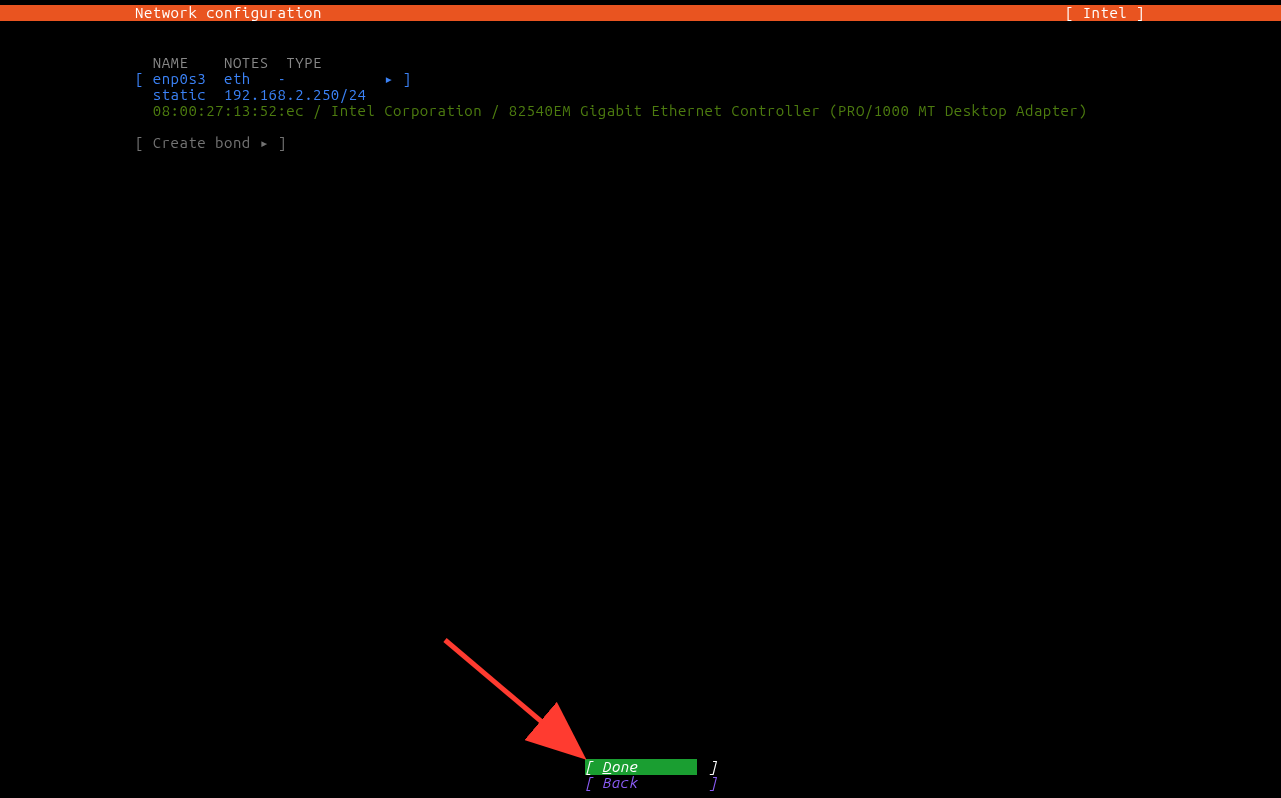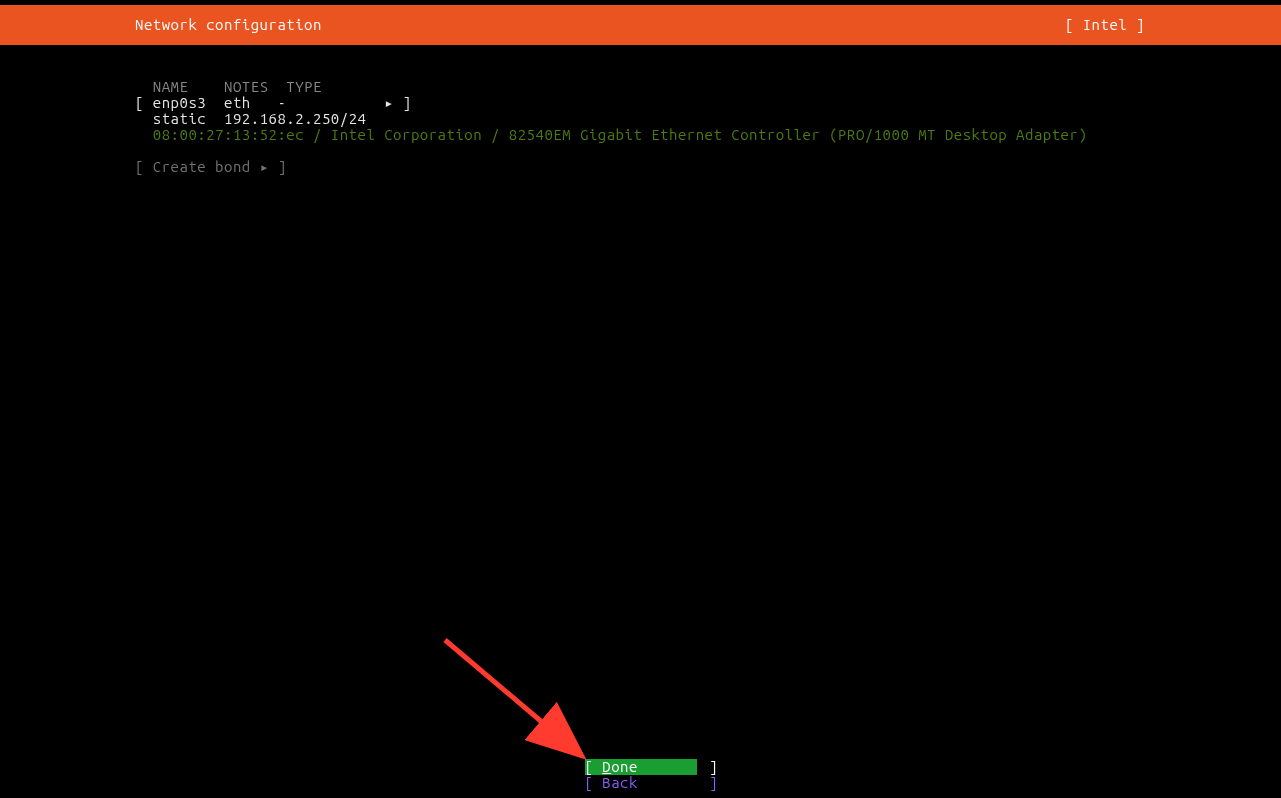--- a/index.html
+++ b/index.html
@@ -18,21 +18,21 @@
       overflow: hidden;
       position: relative;
     }
     .topbar-black {
       height: 5px;
       background: #000;
     }
     .header-bar {
       background: #e95420;
       color: #fff;
-      height: 40px;
+      height: 16px;
       display: flex;
       justify-content: space-between;
       align-items: center;
       padding: 0 8px 0 135px;
     }
     .header-title {
       letter-spacing: 0.5px;
     }
     .help-link {
       letter-spacing: 0.5px;
@@ -51,21 +51,21 @@
     .table-block {
       margin-top: 16px;
       white-space: pre;
       letter-spacing: 0.5px;
       line-height: 16px;
     }
     .col-headers {
       color: #888;
     }
     .interface-row {
-      color: #e5e5e5;
+      color: #3b82f6;
     }
     .hw-details {
       color: #4d7c0f;
     }
     .create-bond {
       margin-top: 16px;
       color: #737373;
       white-space: pre;
       letter-spacing: 0.5px;
     }
@@ -77,20 +77,21 @@
       display: flex;
       flex-direction: column;
       align-items: center;
     }
     .btn-row {
       white-space: pre;
       letter-spacing: 0.5px;
       line-height: 16px;
       width: 112px;
       text-align: left;
+      font-style: italic;
     }
     .done-btn {
       background: #1a9e31;
       color: #fff;
     }
     .done-btn .underline {
       text-decoration: underline;
     }
     .back-btn {
       color: #8b5cf6;

